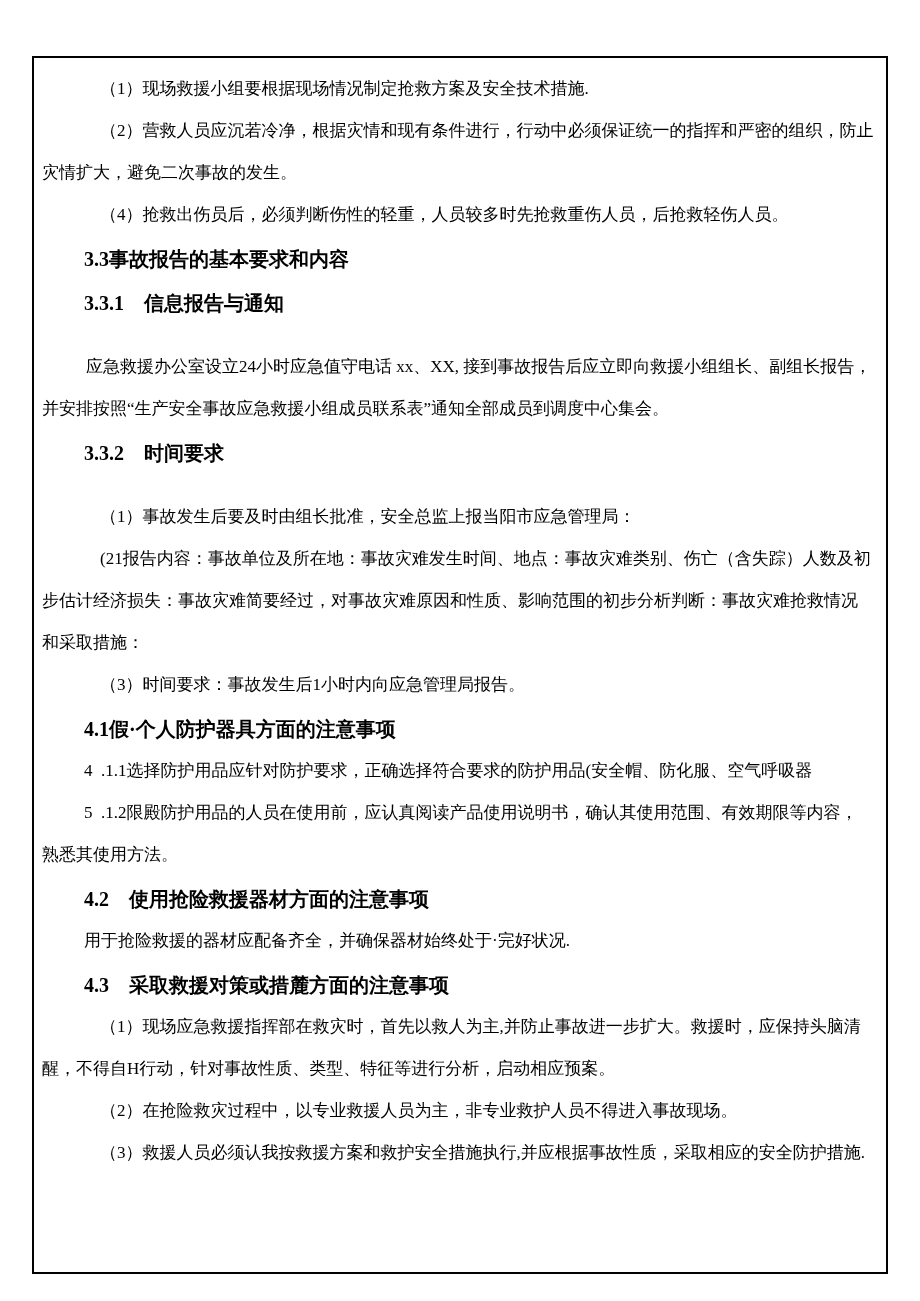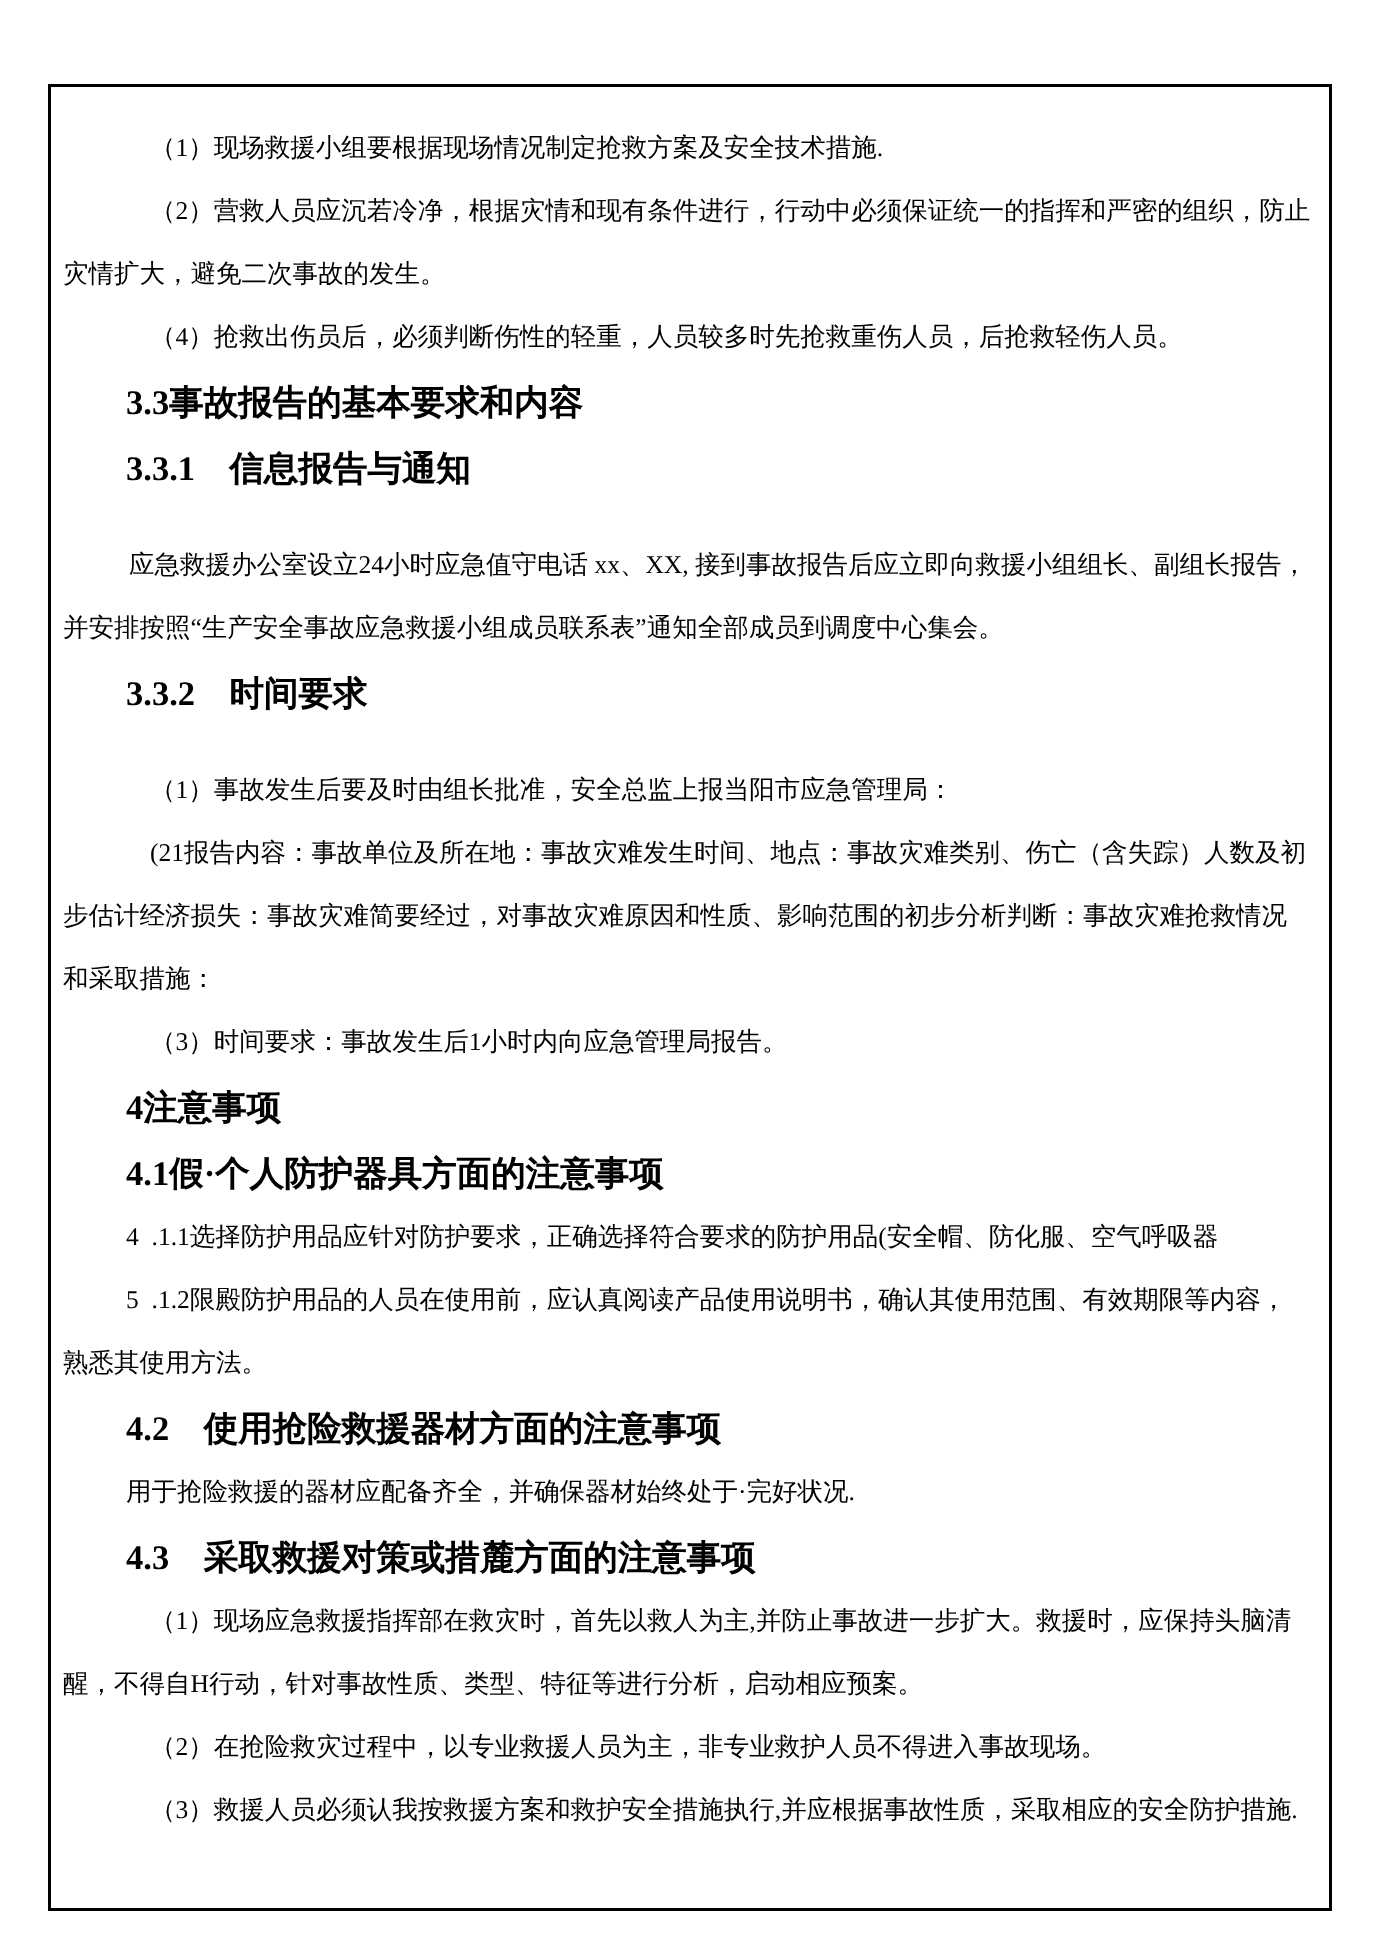--- a/index.html
+++ b/index.html
@@ -15,36 +15,36 @@
     color: #000000;
   }
   .page {
     position: absolute;
     left: 32px;
     top: 56px;
     width: 856px;
     height: 1218px;
     border: 2px solid #000000;
     box-sizing: border-box;
-    padding: 20px 12px 0 8px;
+    padding: 10px 12px 0 8px;
     overflow: hidden;
     background: #ffffff;
   }
   .para {
     font-size: 17px;
     line-height: 42px;
     margin: 0;
     white-space: pre-wrap;
     word-break: break-all;
   }
   .indent-lg { text-indent: 58px; }
   .indent-md { text-indent: 44px; font-family: Liberation Serif, serif; }
   .indent-sm { text-indent: 42px; }
   .heading {
-    font-size: 23px;
+    font-size: 20px;
     font-weight: bold;
     line-height: 42px;
     margin: 2px 0 0 42px;
     white-space: pre-wrap;
     word-break: break-all;
   }
   .gap-after { margin-bottom: 22px; }
 </style>
 </head>
 <body>
@@ -58,21 +58,20 @@
   <h3 class="heading gap-after">3.3.1    信息报告与通知</h3>
 
   <p class="para indent-md">应急救援办公室设立24小时应急值守电话 xx、XX, 接到事故报告后应立即向救援小组组长、副组长报告，并安排按照“生产安全事故应急救援小组成员联系表”通知全部成员到调度中心集会。</p>
 
   <h3 class="heading gap-after">3.3.2    时间要求</h3>
 
   <p class="para indent-lg">（1）事故发生后要及时由组长批准，安全总监上报当阳市应急管理局：</p>
   <p class="para indent-lg">(21报告内容：事故单位及所在地：事故灾难发生时间、地点：事故灾难类别、伤亡（含失踪）人数及初步估计经济损失：事故灾难简要经过，对事故灾难原因和性质、影响范围的初步分析判断：事故灾难抢救情况和采取措施：</p>
   <p class="para indent-lg">（3）时间要求：事故发生后1小时内向应急管理局报告。</p>
 
-  <h2 class="heading">4注意事项</h2>
   <h2 class="heading">4.1假·个人防护器具方面的注意事项</h2>
 
   <p class="para indent-sm">4  .1.1选择防护用品应针对防护要求，正确选择符合要求的防护用品(安全帽、防化服、空气呼吸器</p>
   <p class="para indent-sm">5  .1.2限殿防护用品的人员在使用前，应认真阅读产品使用说明书，确认其使用范围、有效期限等内容，熟悉其使用方法。</p>
 
   <h3 class="heading">4.2    使用抢险救援器材方面的注意事项</h3>
 
   <p class="para indent-sm">用于抢险救援的器材应配备齐全，并确保器材始终处于·完好状况.</p>
 
   <h3 class="heading">4.3    采取救援对策或措麓方面的注意事项</h3>

